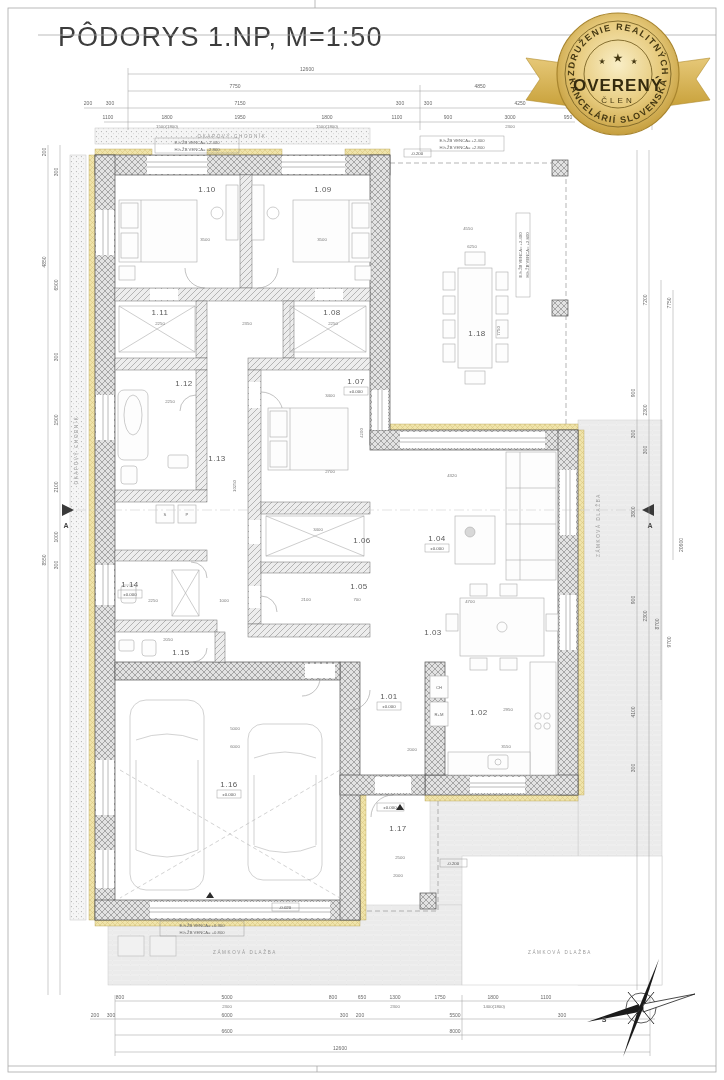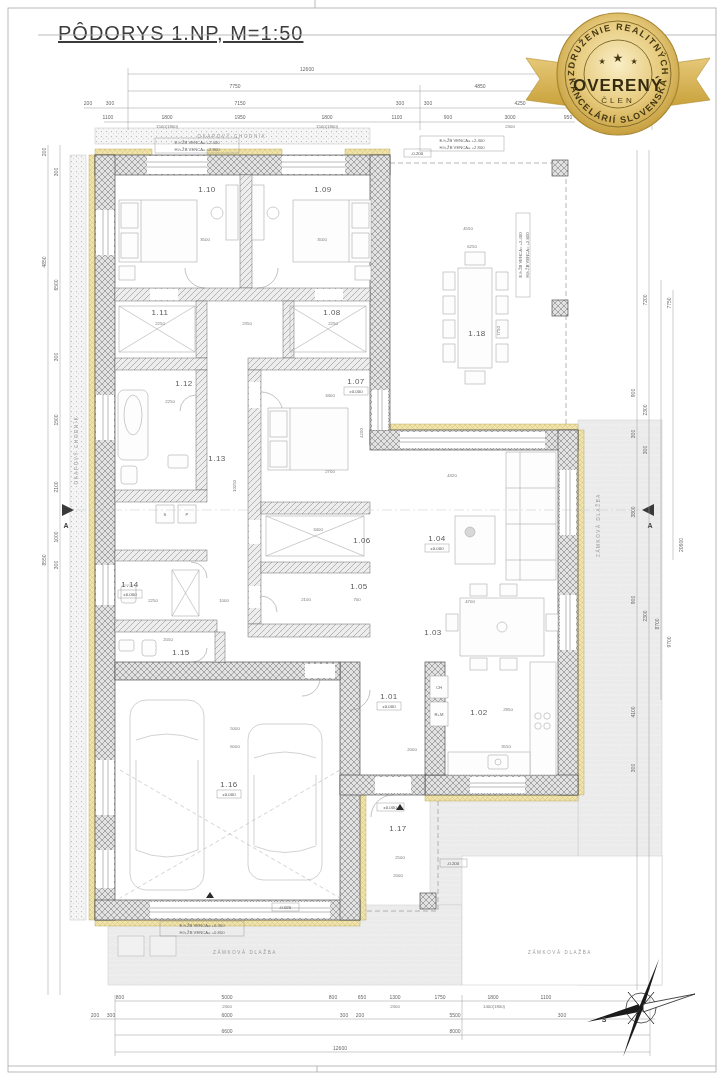--- a/index.html
+++ b/index.html
@@ -1,19 +1,19 @@
 <!DOCTYPE html>
 <html><head>
 <meta charset="utf-8">
 <style>
   html,body{margin:0;padding:0;background:#ffffff;}
   #page{position:relative;width:724px;height:1080px;background:#ffffff;overflow:hidden;
         font-family:"Liberation Sans",sans-serif;}
-  #title{position:absolute;left:58px;top:22px;font-size:20px;letter-spacing:1px;color:#3c3c3c;
-         font-family:"Liberation Sans",sans-serif;text-decoration:underline;}
+  #title{position:absolute;left:58px;top:22px;font-size:27px;letter-spacing:1px;color:#3c3c3c;
+         font-family:"Liberation Sans",sans-serif;}
   svg text{font-family:"Liberation Sans","DejaVu Sans",sans-serif;}
   .d  {font-size:5px;fill:#6a6a6a;text-anchor:middle;}
   .d2 {font-size:4.3px;fill:#777;text-anchor:middle;}
   .rm {font-size:8px;fill:#5a5a5a;text-anchor:middle;letter-spacing:.5px;}
   .nt {font-size:4.2px;fill:#666;text-anchor:middle;}
   .lb {font-size:4.6px;fill:#9a9a9a;text-anchor:middle;letter-spacing:1.6px;}
   .lv {font-size:4.4px;fill:#555;text-anchor:middle;}
   .sec{font-size:7px;fill:#444;text-anchor:middle;font-weight:bold;}
   .badge-arc{font-size:9px;font-weight:bold;fill:#453812;letter-spacing:1.5px;}
   .badge-name{font-size:17px;font-weight:bold;fill:#352b0e;letter-spacing:1px;text-anchor:middle;}

